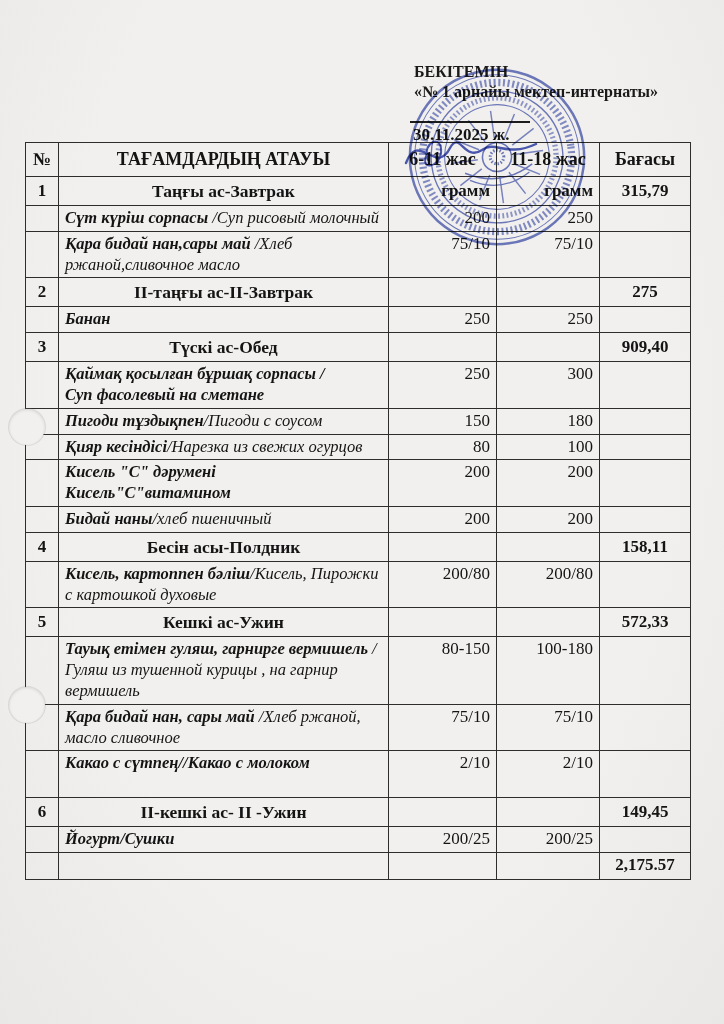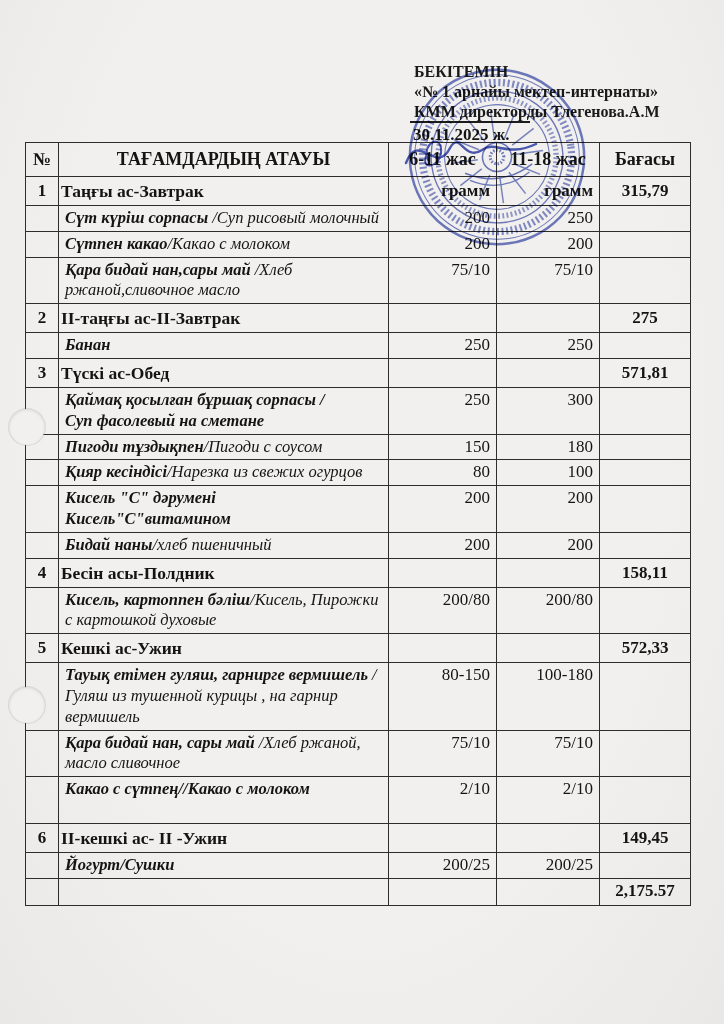--- a/index.html
+++ b/index.html
@@ -16,21 +16,21 @@
   .sign-line{position:absolute;left:410px;top:121px;width:120px;border-top:2px solid #1c1c1c;z-index:4;}
   .date{position:absolute;left:413px;top:125px;font-weight:bold;font-size:17px;z-index:4;}
   
   table.menu{position:absolute;left:25px;top:142px;width:665px;border-collapse:collapse;table-layout:fixed;z-index:1;background:transparent;}
   .menu td,.menu th{border:1.6px solid #2e2d2c;padding:2px 6px;vertical-align:top;overflow:hidden;}
   .menu thead th{font-size:18px;font-weight:bold;text-align:center;vertical-align:middle;padding:6px 2px;}
   .menu .num{text-align:center;font-weight:bold;font-size:17px;padding-left:2px;padding-right:2px;}
   .menu .val{text-align:right;font-size:17px;}
   .menu .price{text-align:center;font-weight:bold;font-size:17px;}
   .menu .name{font-size:16.5px;line-height:1.26;}
-  .menu tr.section .name{font-weight:bold;font-size:17.5px;font-style:normal;padding:3px 2px;}
+  .menu tr.section .name{text-align:center;font-weight:bold;font-size:17.5px;font-style:normal;padding:3px 2px;}
   .menu tr.section .val{font-weight:bold;}
   .menu tr.section td{vertical-align:middle;}
   .kk{font-weight:bold;font-style:italic;}
   .ru{font-style:italic;}
   .ru.block{display:block;font-weight:bold;}
   .menu tr.tall td{height:42px;}
   .menu tr.total td{height:22px;}
   
   .stamp{position:absolute;left:405px;top:56px;z-index:5;mix-blend-mode:multiply;}
   .signature{position:absolute;left:398px;top:118px;z-index:6;mix-blend-mode:multiply;}
@@ -41,21 +41,20 @@
   .punch.p2{top:687px;}
 </style>
 </head>
 <body>
 
 <div class="page">
 
   <div class="approval">
     <div>БЕКІТЕМІН</div>
     <div>«№ 1 арнайы мектеп-интернаты»</div>
-    <div>КММ директорды Тлегенова.А.М</div>
   </div>
   <div class="sign-line"></div>
   <div class="date">30.11.2025 ж.</div>
 
   <svg class="stamp" width="184" height="202" viewBox="0 0 190 200">
     <g fill="none" stroke="#4152b0" opacity="0.75" transform="rotate(-8 95 100)">
       <circle cx="95" cy="100" r="90" stroke-width="2.6"></circle>
       <circle cx="95" cy="100" r="85" stroke-width="1"></circle>
       <circle cx="95" cy="100" r="77" stroke-width="7.5" stroke-dasharray="2.1,2.7" opacity="0.85"></circle>
       <circle cx="95" cy="100" r="68" stroke-width="1.4"></circle>
@@ -116,27 +115,20 @@
         </tr>
         <tr class="dish">
           <td class="num"></td>
           <td class="name"><span class="kk">Сүт күріш сорпасы </span><span class="ru">/Суп рисовый молочный</span></td>
           <td class="val">200</td>
           <td class="val">250</td>
           <td class="price"></td>
         </tr>
         <tr class="dish">
           <td class="num"></td>
-          <td class="name"><span class="kk">Сүтпен какао</span><span class="ru">/Какао с молоком</span></td>
-          <td class="val">200</td>
-          <td class="val">200</td>
-          <td class="price"></td>
-        </tr>
-        <tr class="dish">
-          <td class="num"></td>
           <td class="name"><span class="kk">Қара бидай нан,сары май </span><span class="ru">/Хлеб ржаной,сливочное масло</span></td>
           <td class="val">75/10</td>
           <td class="val">75/10</td>
           <td class="price"></td>
         </tr>
         <tr class="section">
           <td class="num">2</td>
           <td class="name">ІІ-таңғы ас-ІІ-Завтрак</td>
           <td class="val"></td>
           <td class="val"></td>
@@ -147,21 +139,21 @@
           <td class="name"><span class="kk">Банан</span></td>
           <td class="val">250</td>
           <td class="val">250</td>
           <td class="price"></td>
         </tr>
         <tr class="section">
           <td class="num">3</td>
           <td class="name">Түскі ас-Обед</td>
           <td class="val"></td>
           <td class="val"></td>
-          <td class="price">571,81</td>
+          <td class="price">909,40</td>
         </tr>
         <tr class="dish">
           <td class="num"></td>
           <td class="name"><span class="kk">Қаймақ қосылған бұршақ сорпасы /</span><span class="ru block">Суп фасолевый на сметане</span></td>
           <td class="val">250</td>
           <td class="val">300</td>
           <td class="price"></td>
         </tr>
         <tr class="dish">
           <td class="num"></td>

